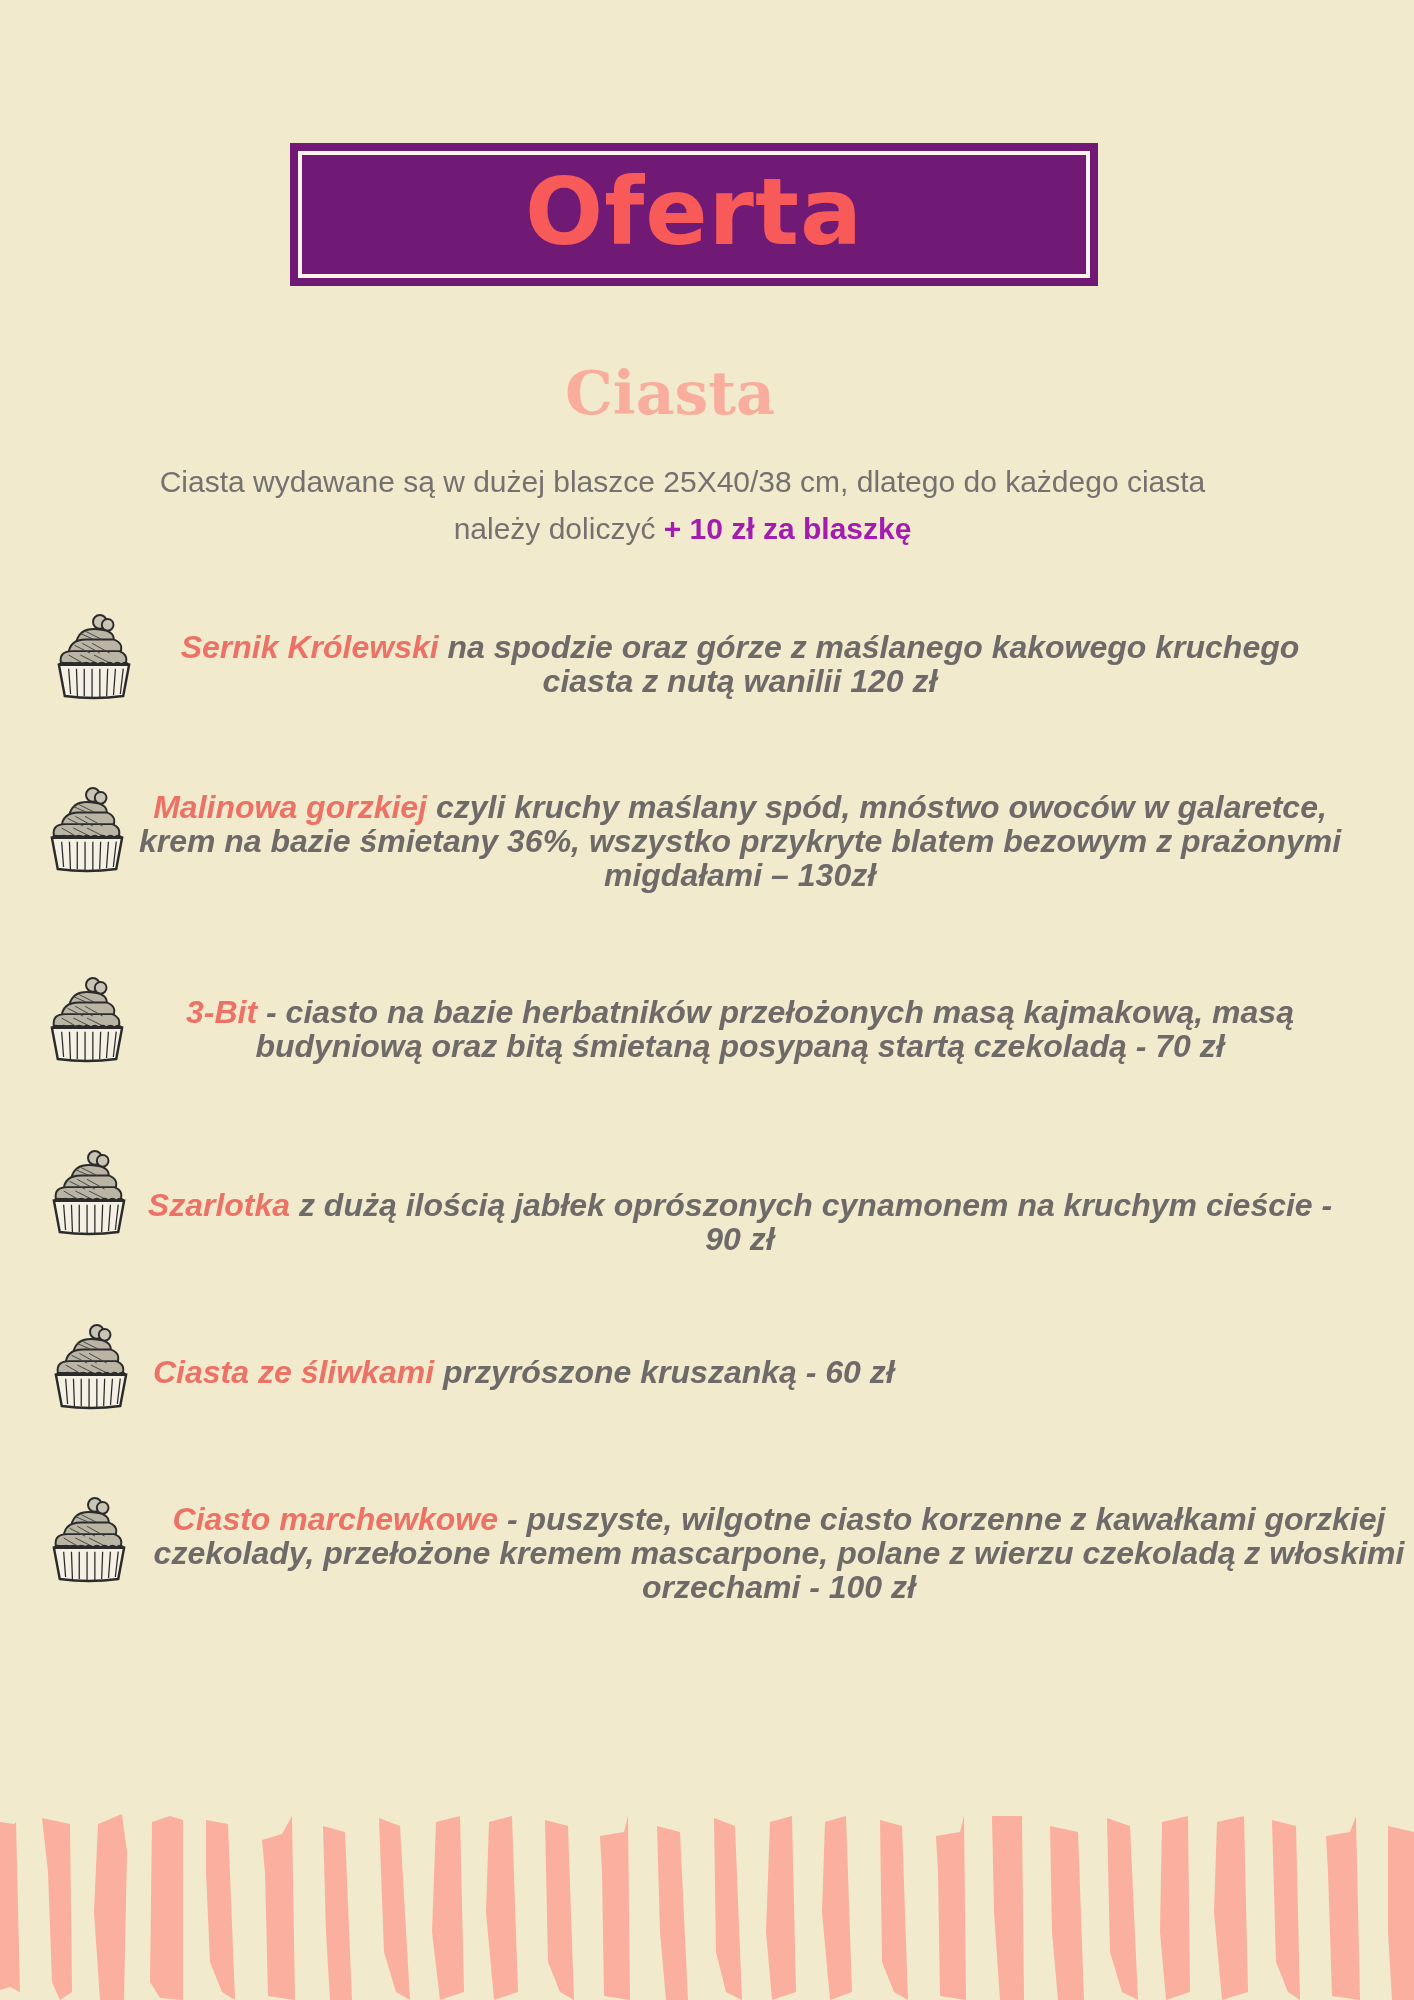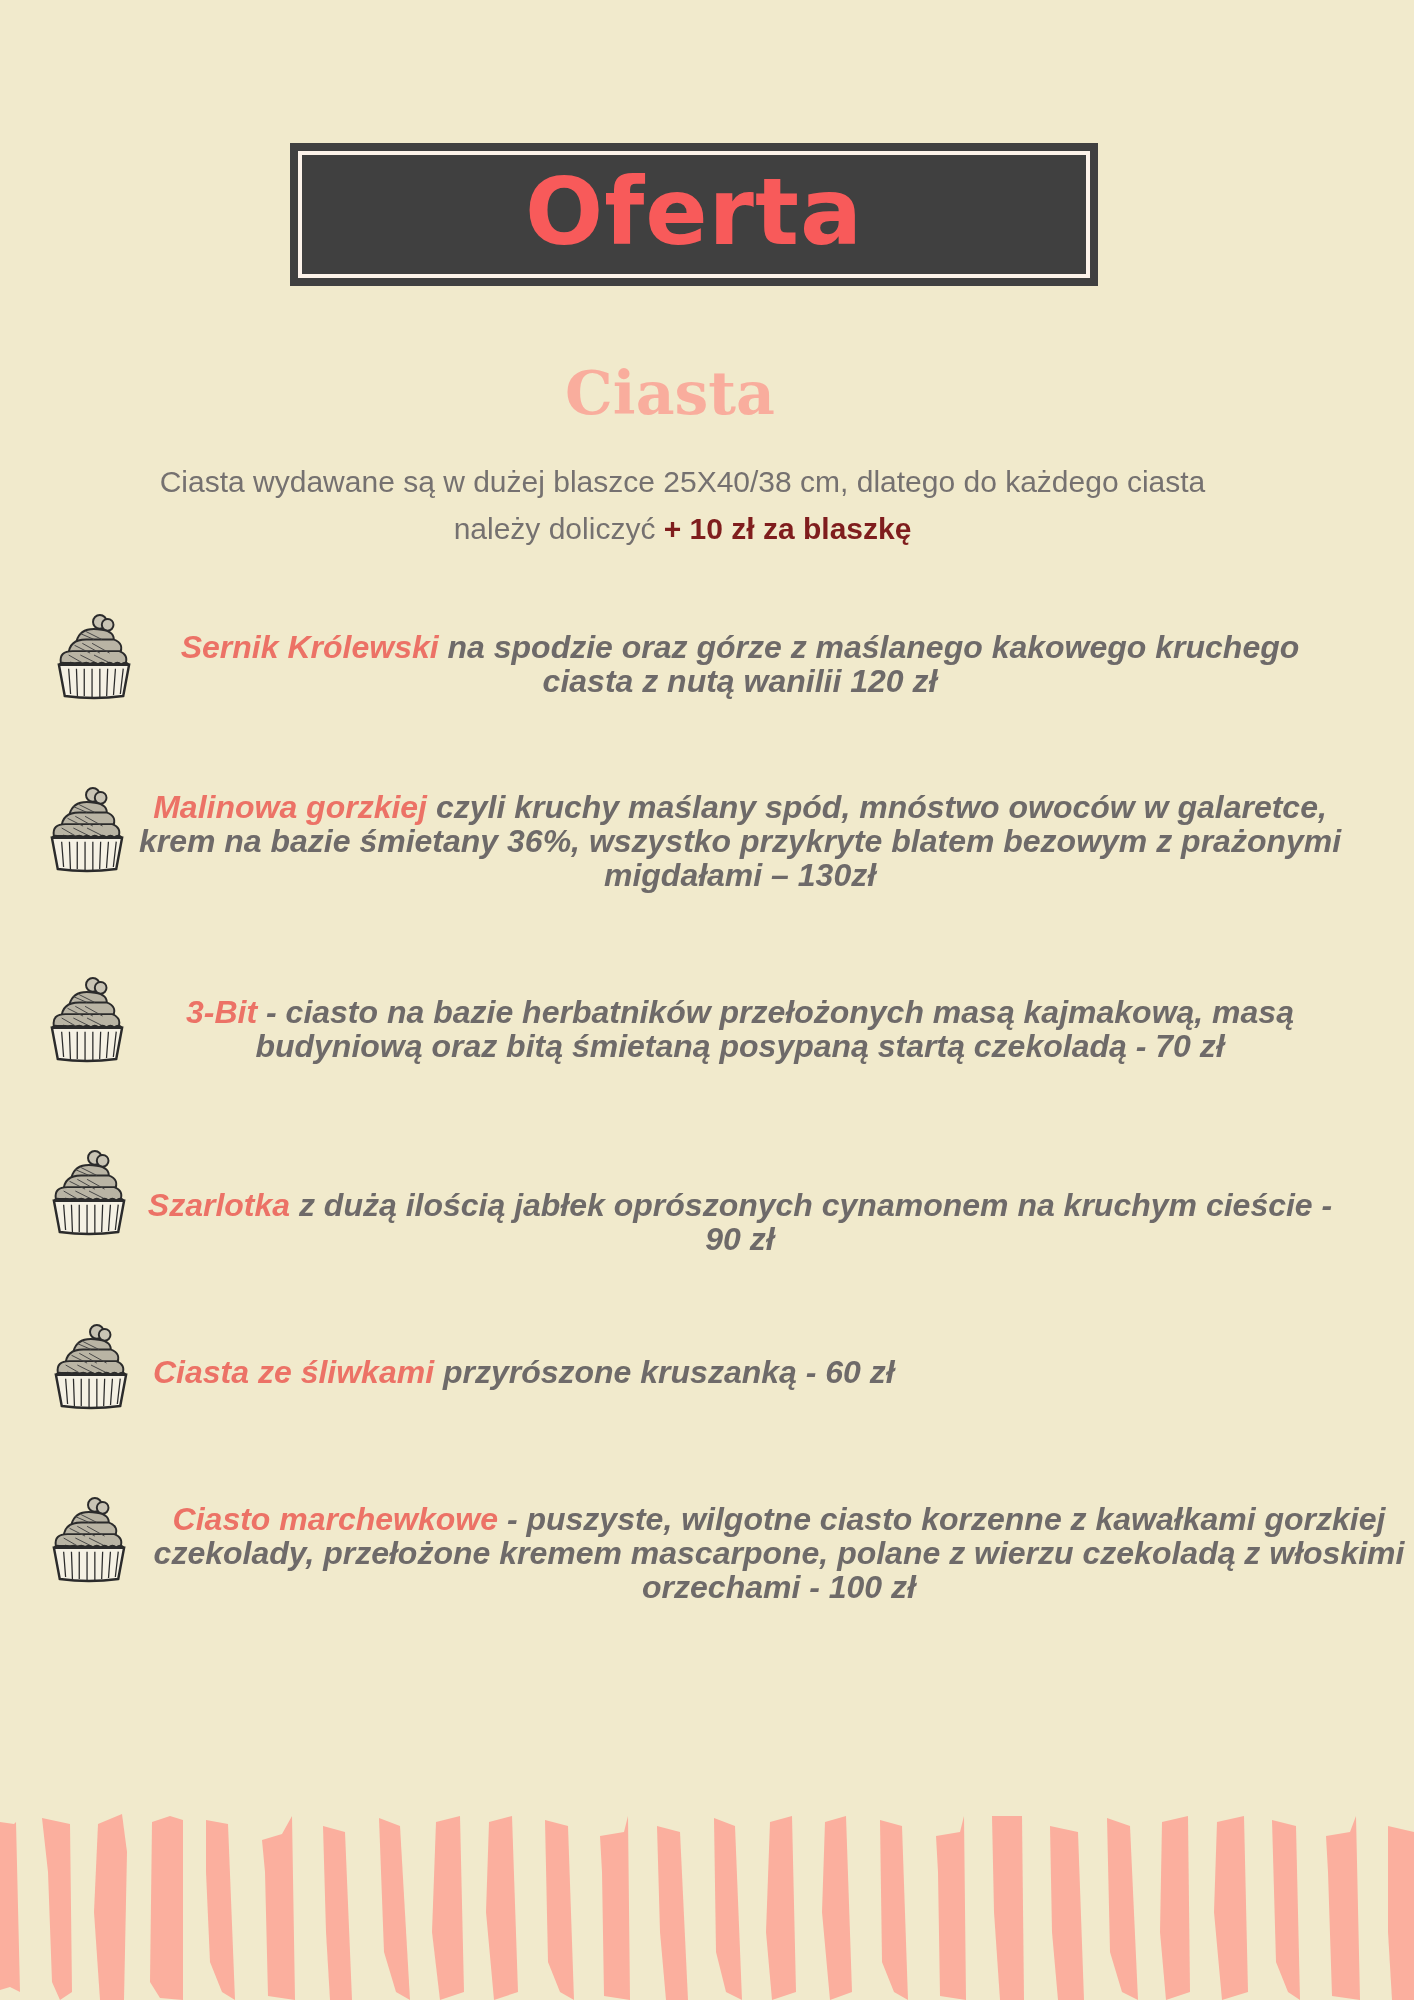--- a/index.html
+++ b/index.html
@@ -3,42 +3,42 @@
 <meta charset="utf-8">
 <style>
   html, body { margin:0; padding:0; }
   body {
     width:1414px; height:2000px; position:relative; overflow:hidden;
     background:#f1eacc;
     font-family:"Liberation Sans", sans-serif;
   }
   .title-box {
     position:absolute; left:290px; top:143px; width:808px; height:143px;
-    background:#404040; box-sizing:border-box;
+    background:#701a75; box-sizing:border-box;
   }
   .title-box .inner {
     position:absolute; left:8px; top:8px; right:8px; bottom:8px;
     border:4px solid #fdf3ea; box-sizing:border-box;
   }
   .title-text {
     position:absolute; left:0; right:0; top:20px; text-align:center;
     color:#f85a5a; font-family:"DejaVu Sans", sans-serif; font-weight:bold;
     font-size:92px; letter-spacing:1px; line-height:100px;
   }
   .section-heading {
     position:absolute; left:0; width:1340px; top:358px; text-align:center;
     color:#f9ad9d; font-family:"DejaVu Serif", serif; font-weight:bold;
     font-size:60px; line-height:70px;
   }
   .intro {
     position:absolute; left:120px; width:1125px; top:458px; text-align:center;
     color:#757170; font-family:"Liberation Sans", sans-serif;
     font-size:30px; line-height:47px;
   }
-  .intro b { font-weight:bold; color:#7f1d1d; }
+  .intro b { font-weight:bold; color:#a21caf; }
   .item { position:absolute; left:0; width:1414px; }
   .cupcake { position:absolute; width:78px; height:88px; }
   .item-text {
     position:absolute; text-align:center;
     color:#6e6a69; font-family:"Liberation Sans", sans-serif; font-weight:bold;
     font-size:32px; line-height:34px;font-style:italic;
   }
   .item-name { color:#ec7266; }
   .stripes { position:absolute; left:0; top:1812px; width:1414px; height:188px; }
 </style>

